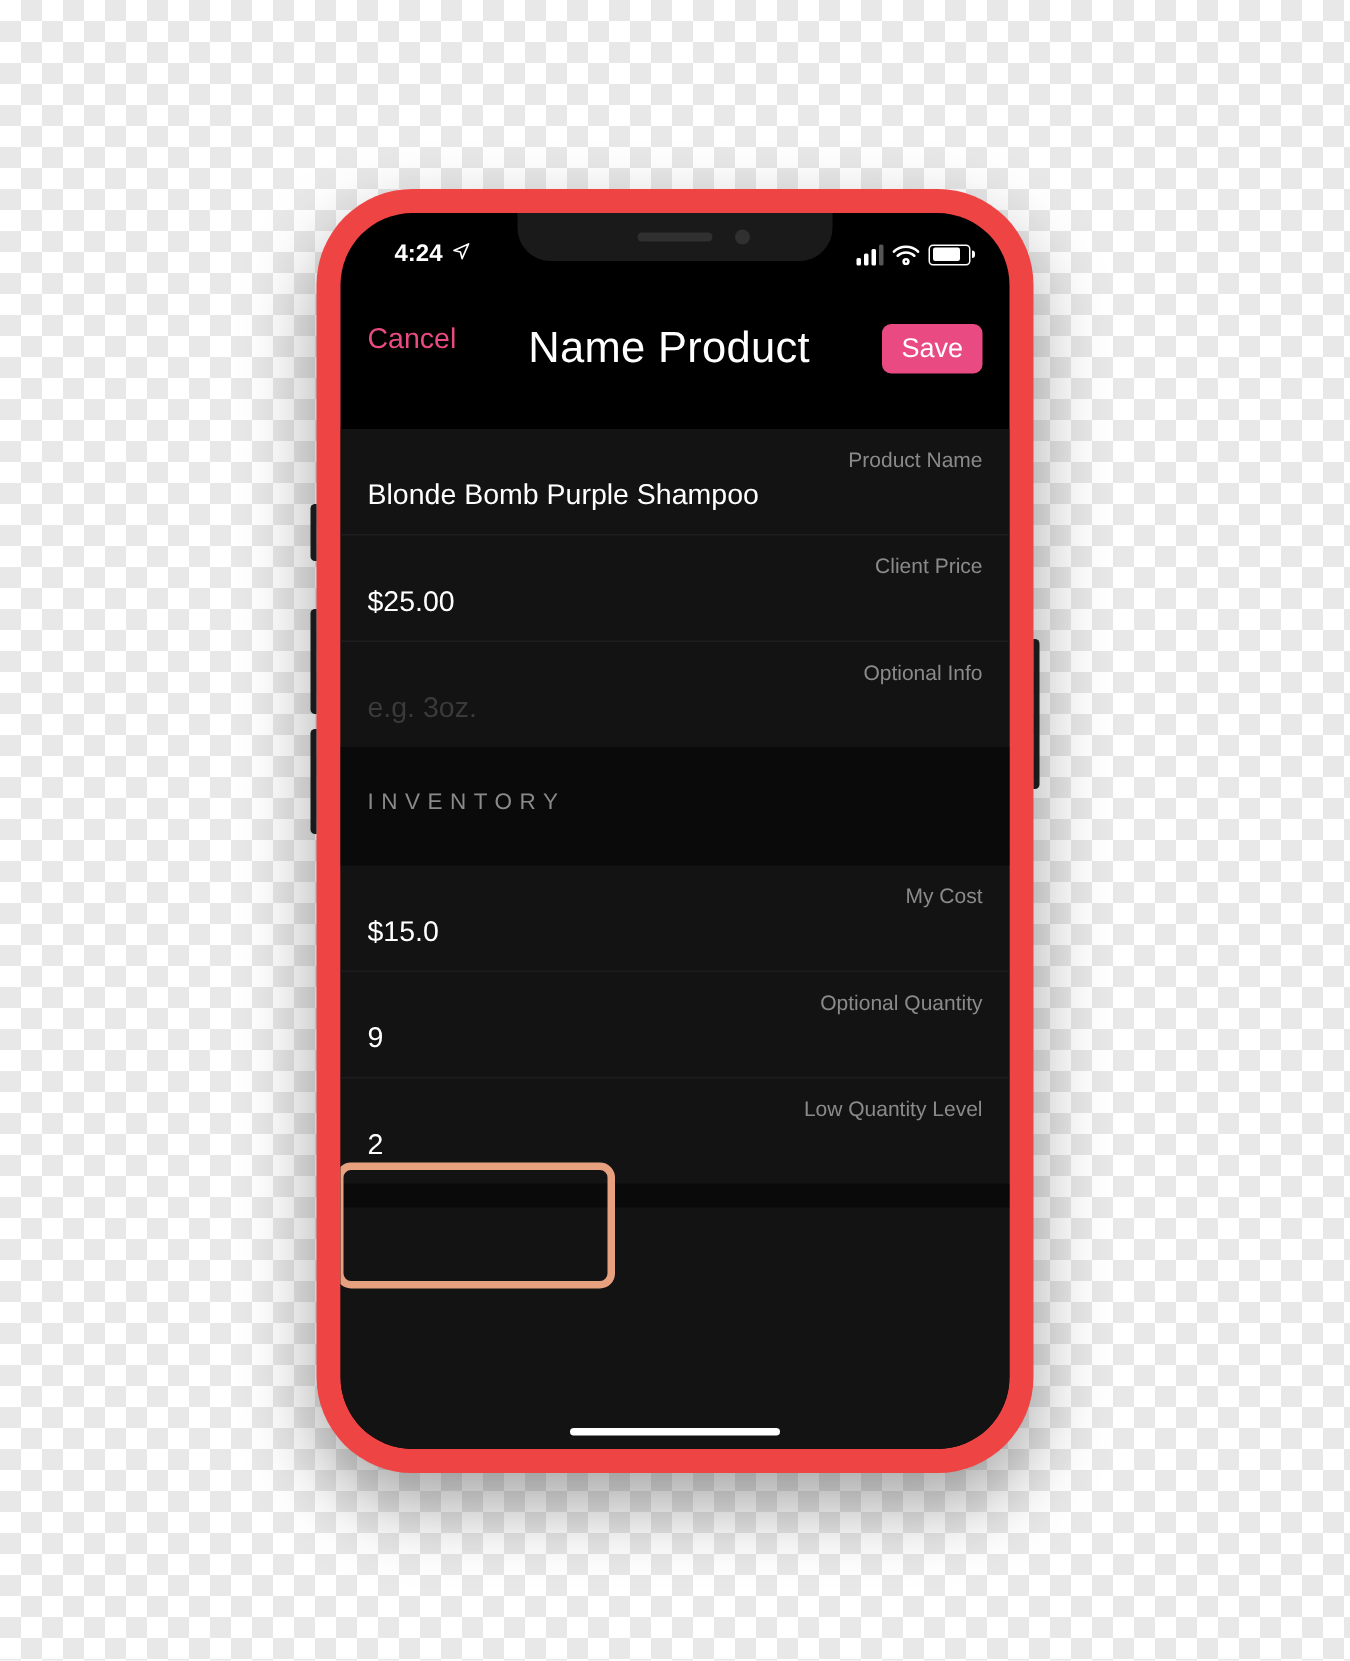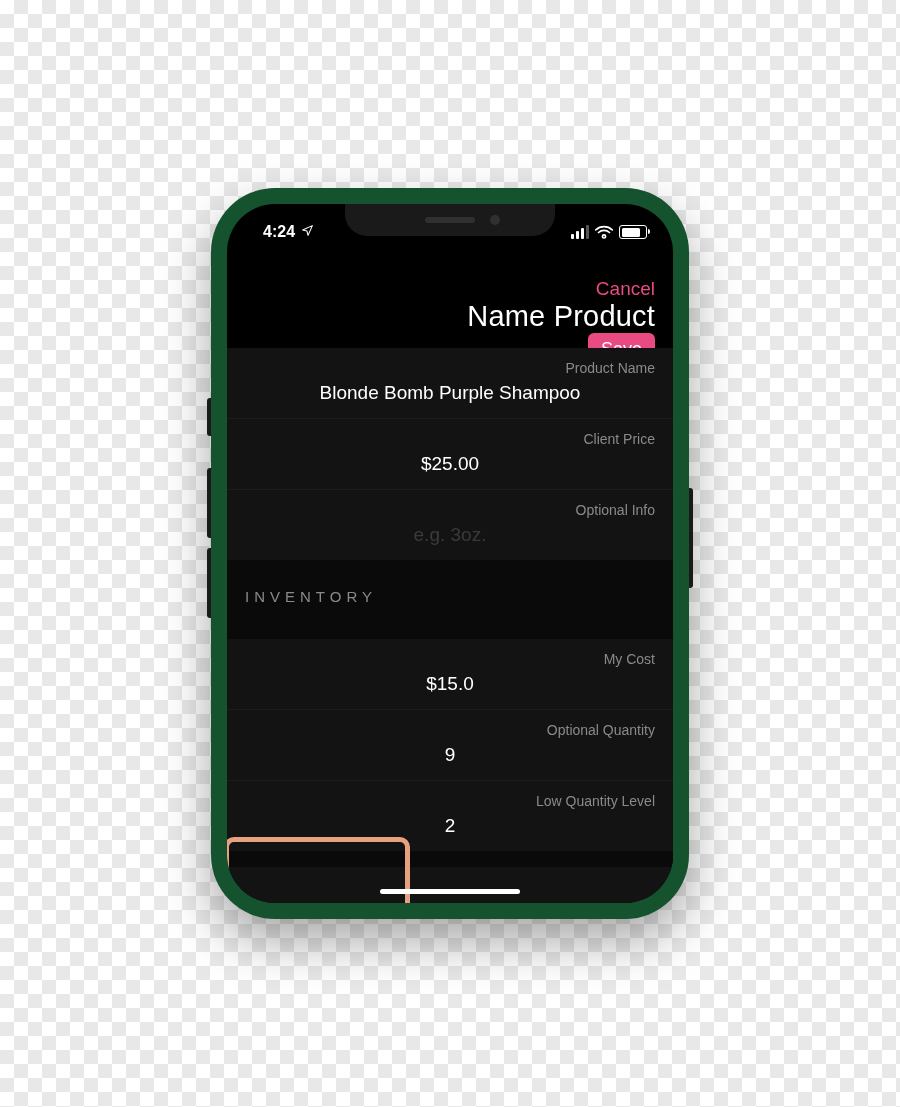--- a/index.html
+++ b/index.html
@@ -21,22 +21,22 @@
     background-image:
       linear-gradient(45deg,#e8e8e8 25%,transparent 25%,transparent 75%,#e8e8e8 75%),
       linear-gradient(45deg,#e8e8e8 25%,transparent 25%,transparent 75%,#e8e8e8 75%);
     background-size:28px 28px;
     background-position:0 0,14px 14px;
     font-family:-apple-system,"SF Pro Display","Helvetica Neue",Arial,sans-serif;
     display:flex;align-items:center;justify-content:center;
   }
   .frame{
     position:relative;
-    width:478px;height:731px;
-    background:#14532d;
+    width:478px;height:856px;
+    background:#ef4444;
     border-radius:64px;
     padding:16px;
     box-shadow:0 22px 50px rgba(0,0,0,0.35);
   }
   .phone{
     position:relative;
     width:100%;height:100%;
     border-radius:48px;
     background:var(--bg);
     overflow:hidden;
@@ -73,38 +73,37 @@
   .signal i:nth-child(3){height:11px;}
   .signal i:nth-child(4){height:14px;background:#555;}
   .wifi{width:18px;height:14px;position:relative;}
   .wifi svg{display:block;}
   .batt{width:28px;height:14px;border:1.5px solid #fff;border-radius:3px;position:relative;}
   .batt::after{content:"";position:absolute;right:-4px;top:3px;width:2.5px;height:5px;background:#fff;border-radius:0 2px 2px 0;}
   .batt i{position:absolute;left:1.5px;top:1.5px;bottom:1.5px;width:18px;background:#fff;border-radius:1.5px;}
 
   .navbar{
     height:94px;
-    display:flex;align-items:flex-end;justify-content:space-between;
+    display:flex;align-items:flex-start;justify-content:space-between;
     padding:24px 18px 0 18px;
-    flex-direction:column;
   }
   .nav-cancel{color:var(--pink);font-size:19px;font-weight:400;background:none;border:none;}
   .nav-title{color:#fff;font-size:29px;font-weight:400;letter-spacing:0.2px;}
   .nav-save{background:var(--pink);color:#fff;border:none;border-radius:6px;padding:6px 13px;font-size:18px;font-weight:500;}
 
   .content{
     position:absolute;top:144px;left:0;right:0;bottom:0;
     background:var(--panel);
   }
   .field{
     padding:12px 18px 14px 18px;
     border-bottom:1px solid #1e1d1d;
   }
   .field .label{color:var(--label);font-size:14px;font-weight:400;margin-bottom:6px;text-align:right;}
-  .field .value{color:var(--text);font-size:19px;font-weight:400;background:transparent;border:none;width:100%;outline:none;text-align:center;}
+  .field .value{color:var(--text);font-size:19px;font-weight:400;background:transparent;border:none;width:100%;outline:none;}
   .field .value::placeholder{color:var(--hint);}
   .section-header{
     background:var(--panel-alt);
     color:var(--label);
     letter-spacing:5px;
     font-size:15px;
     padding:28px 4px 18px 18px;
   }
   .spacer-small{height:16px;background:var(--panel-alt);}
   .note{

